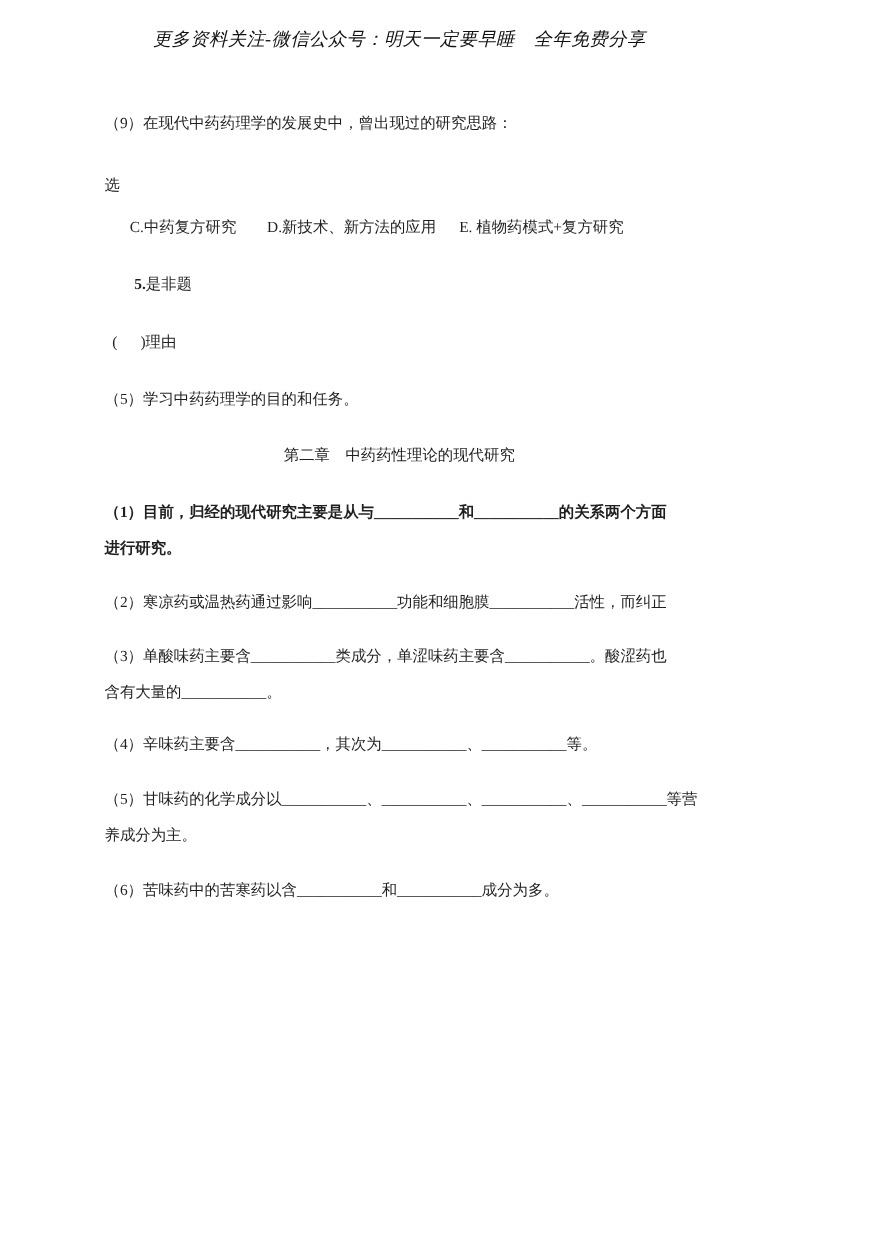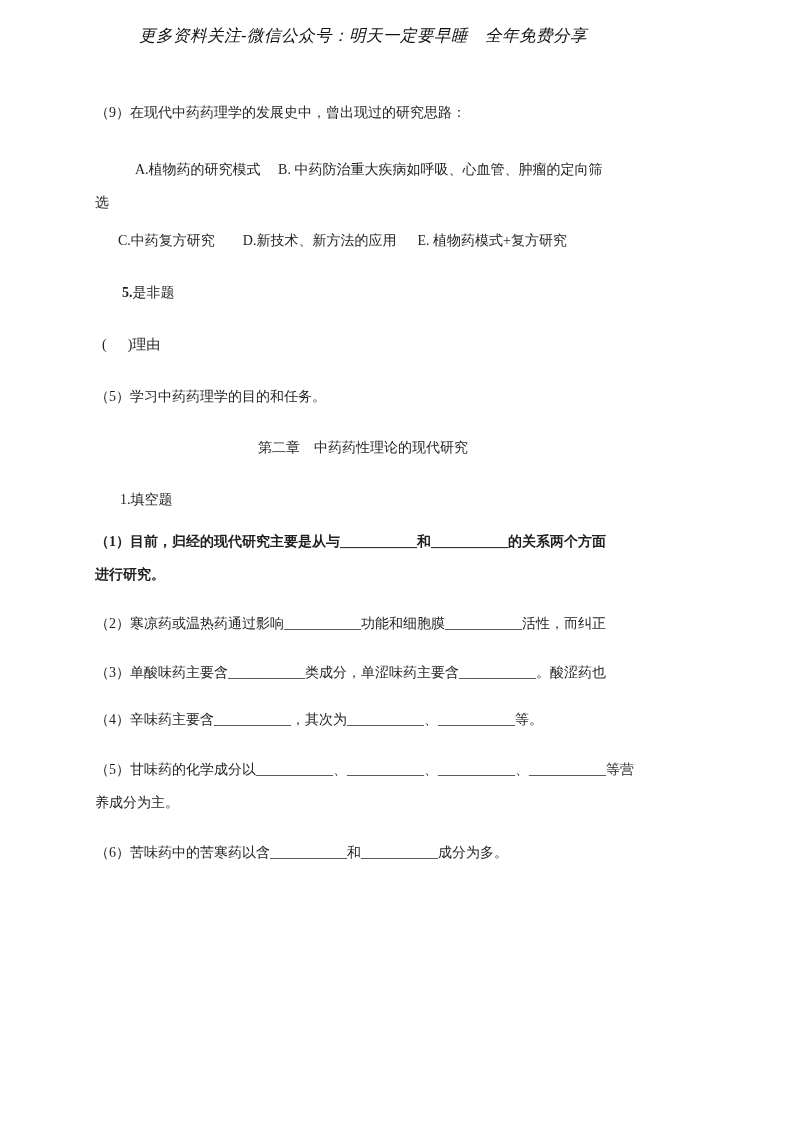--- a/index.html
+++ b/index.html
@@ -59,49 +59,48 @@
 </head>
 <body>
 
 <div class="page">
 
   <div id="hdr" class="line center promo">更多资料关注-微信公众号：明天一定要早睡　全年免费分享</div>
 
   <div id="q9" class="line">（9）在现代中药药理学的发展史中，曾出现过的研究思路：</div>
 
   <div id="ab">
-    <div class="line ind-a">A.植物药的研究模式     B. 中药防治重大疾病如呼吸、心血管、肿瘤的定向筛</div>
     <div class="line">选</div>
   </div>
 
   <div id="cde" class="line ind-cde">C.中药复方研究        D.新技术、新方法的应用      E. 植物药模式+复方研究</div>
 
   <div id="s5" class="line ind-sec"><span class="b">5.</span><span>是非题</span></div>
 
 
   <div id="rsn" class="line ind-rsn">(      )理由</div>
 
 
   <div id="q11" class="line">（5）学习中药药理学的目的和任务。</div>
 
   <div id="ch2" class="line center">第二章　中药药性理论的现代研究</div>
 
-  <div id="s1" class="line ind-s1">1.填空题</div>
 
   <div id="q1">
     <div class="line">（1）目前，归经的现代研究主要是从与___________和___________的关系两个方面</div>
     <div class="line">进行研究。</div>
   </div>
 
   <div id="q2">
     <div class="line">（2）寒凉药或温热药通过影响___________功能和细胞膜___________活性，而纠正</div>
   </div>
 
   <div id="q3">
     <div class="line">（3）单酸味药主要含___________类成分，单涩味药主要含___________。酸涩药也</div>
+    <div class="line">含有大量的___________。</div>
   </div>
 
   <div id="q4" class="line">（4）辛味药主要含___________，其次为___________、___________等。</div>
 
   <div id="q5">
     <div class="line">（5）甘味药的化学成分以___________、___________、___________、___________等营</div>
     <div class="line">养成分为主。</div>
   </div>
 
   <div id="q6" class="line">（6）苦味药中的苦寒药以含___________和___________成分为多。</div>

